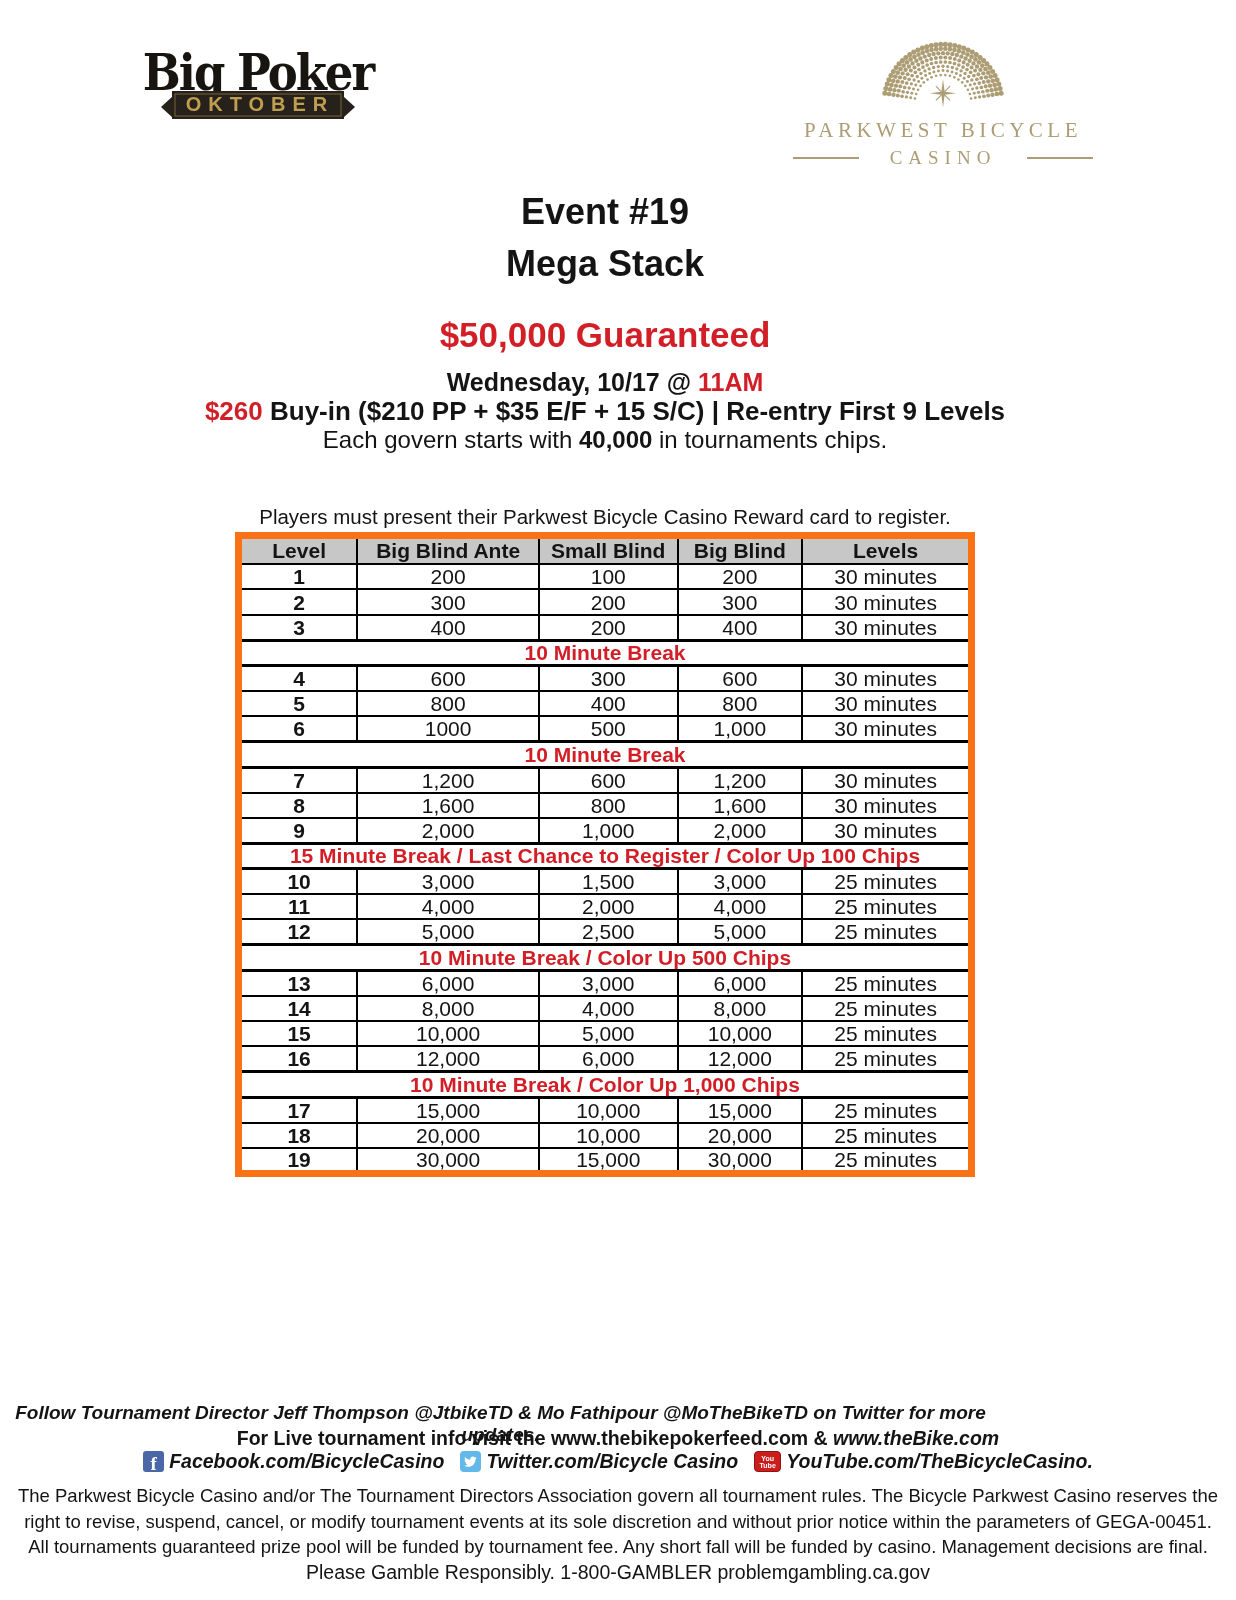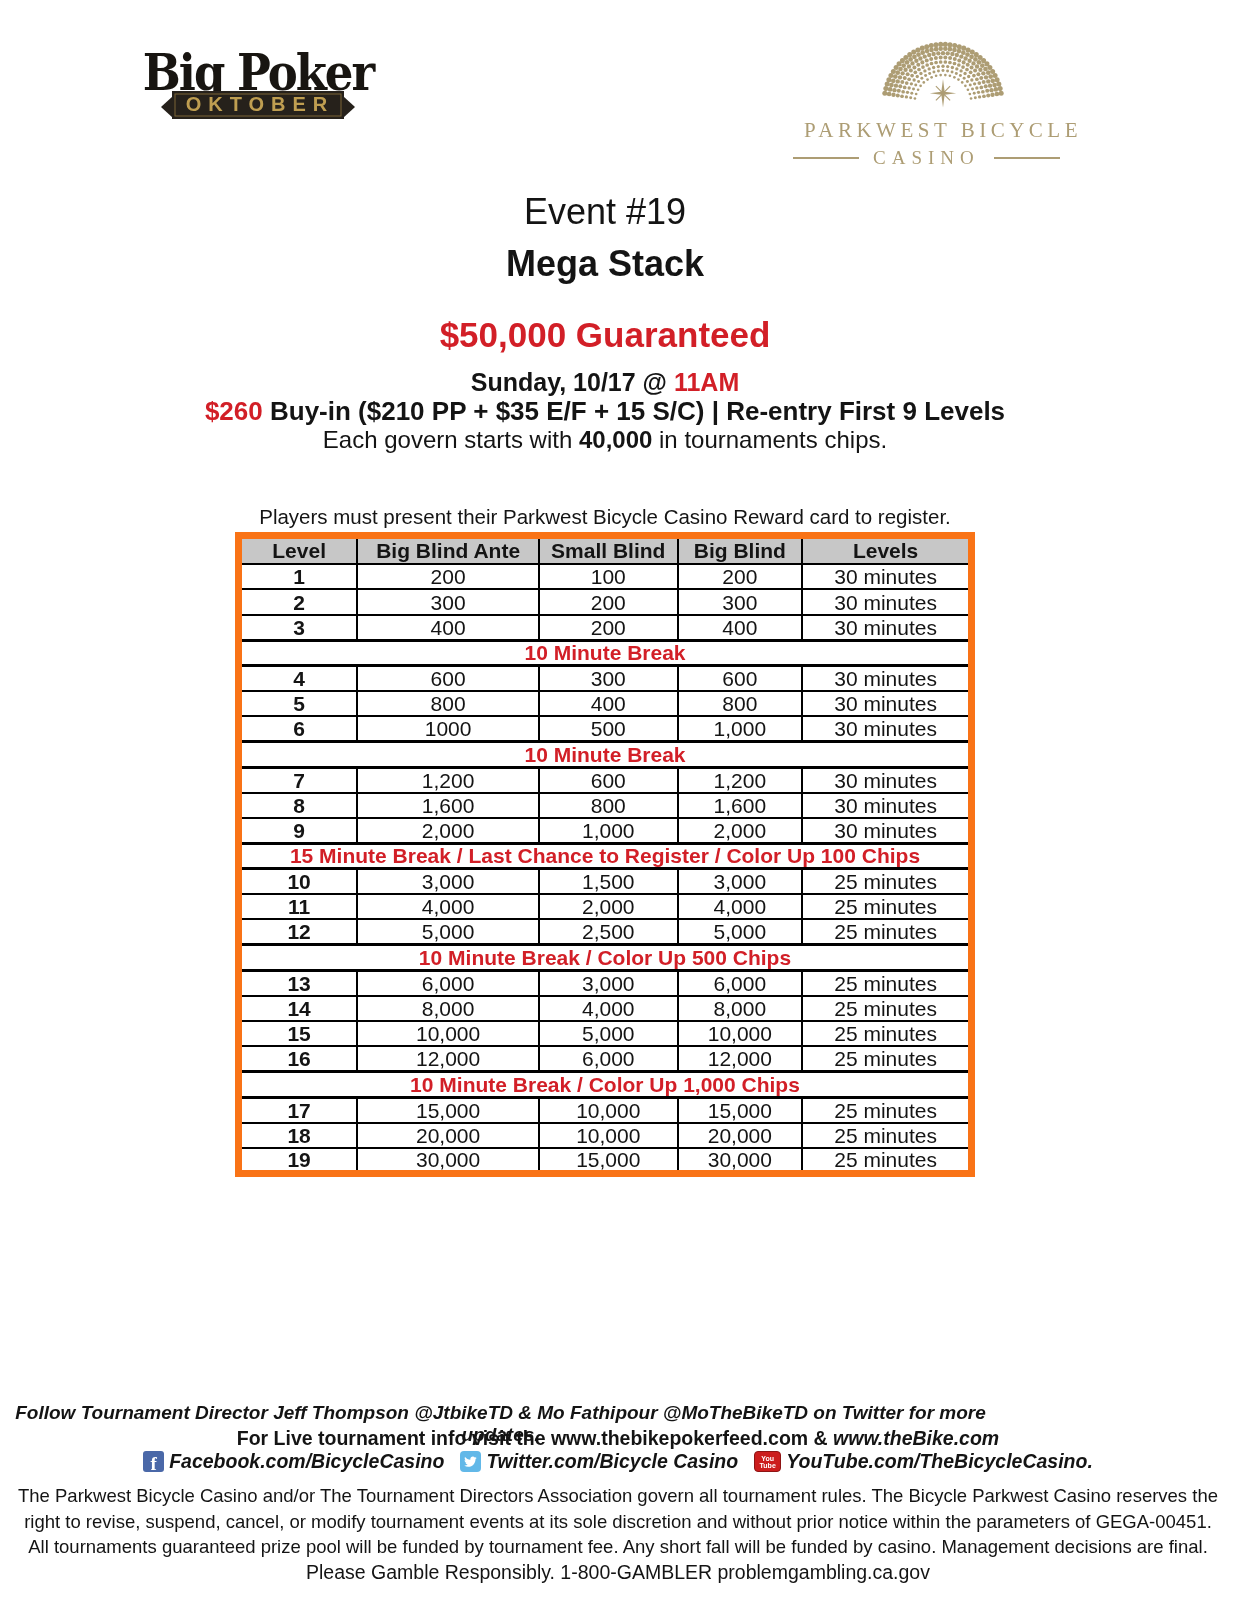--- a/index.html
+++ b/index.html
@@ -37,26 +37,26 @@
   .bp-banner::before{left:-11px;border-width:11px 12px 11px 0;border-color:transparent var(--banner-dark) transparent transparent;}
   .bp-banner::after{right:-11px;border-width:11px 0 11px 12px;border-color:transparent transparent transparent var(--banner-dark);}
 
   
   .pw-logo{left:793px;top:40px;width:300px;text-align:center;color:var(--gold);}
   .pw-fan{display:block;margin:0 auto;width:122px;height:72px;}
   .pw-name{
     font-family:"Liberation Serif", serif;font-size:21px;letter-spacing:4.5px;
     margin-top:6px;white-space:nowrap;
   }
-  .pw-casino-row{display:flex;align-items:center;justify-content:flex-start;gap:14px;margin-top:4px;}
+  .pw-casino-row{display:flex;align-items:center;justify-content:space-between;gap:5px;margin-top:4px;}
   .pw-rule{width:66px;height:2px;background:var(--gold);}
   .pw-casino{font-family:"Liberation Serif", serif;font-size:19px;letter-spacing:6px;}
 
   
-  .event-title{top:191px;font-size:36px;font-weight:normal;}
+  .event-title{top:191px;font-size:36px;font-weight:bold;}
   .event-name{top:243px;font-size:36px;font-weight:bold;}
   .guarantee{top:294px;font-size:35px;font-weight:bold;color:var(--red);margin-top:21px;}
   .date-line{top:368px;font-size:25px;font-weight:bold;}
   .buyin-line{top:396px;font-size:26px;font-weight:bold;}
   .chips-line{top:426px;font-size:24px;}
   .red{color:var(--red);}
   .b{font-weight:bold;}
 
   
   .table-caption{top:505px;font-size:20.5px;}
@@ -351,21 +351,21 @@
     <span class="pw-rule"></span>
     <span class="pw-casino">CASINO</span>
     <span class="pw-rule"></span>
   </div>
 </div>
 
 <div class="abs center-text event-title">Event #19</div>
 <div class="abs center-text event-name">Mega Stack</div>
 <div class="abs center-text guarantee">$50,000 Guaranteed</div>
 
-<div class="abs center-text date-line"><span>Sunday, 10/17 @ </span><span class="red">11AM</span></div>
+<div class="abs center-text date-line"><span>Wednesday, 10/17 @ </span><span class="red">11AM</span></div>
 
 <div class="abs center-text buyin-line"><span class="red">$260</span><span> Buy-in ($210 PP + $35 E/F + 15 S/C) | Re-entry First 9 Levels</span></div>
 
 <div class="abs center-text chips-line"><span>Each govern starts with </span><span class="b">40,000</span><span> in tournaments chips.</span></div>
 
 <div class="abs center-text table-caption">Players must present their Parkwest Bicycle Casino Reward card to register.</div>
 
 <table class="structure-table">
   <colgroup>
     <col class="col-level">

